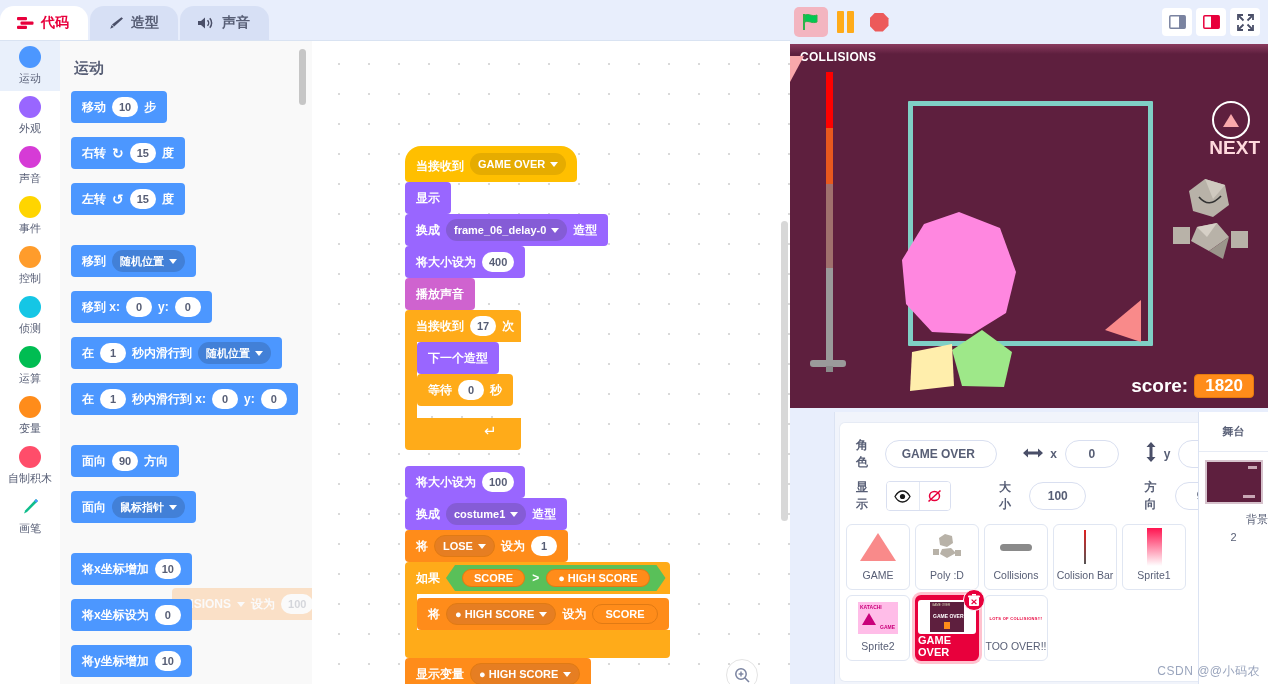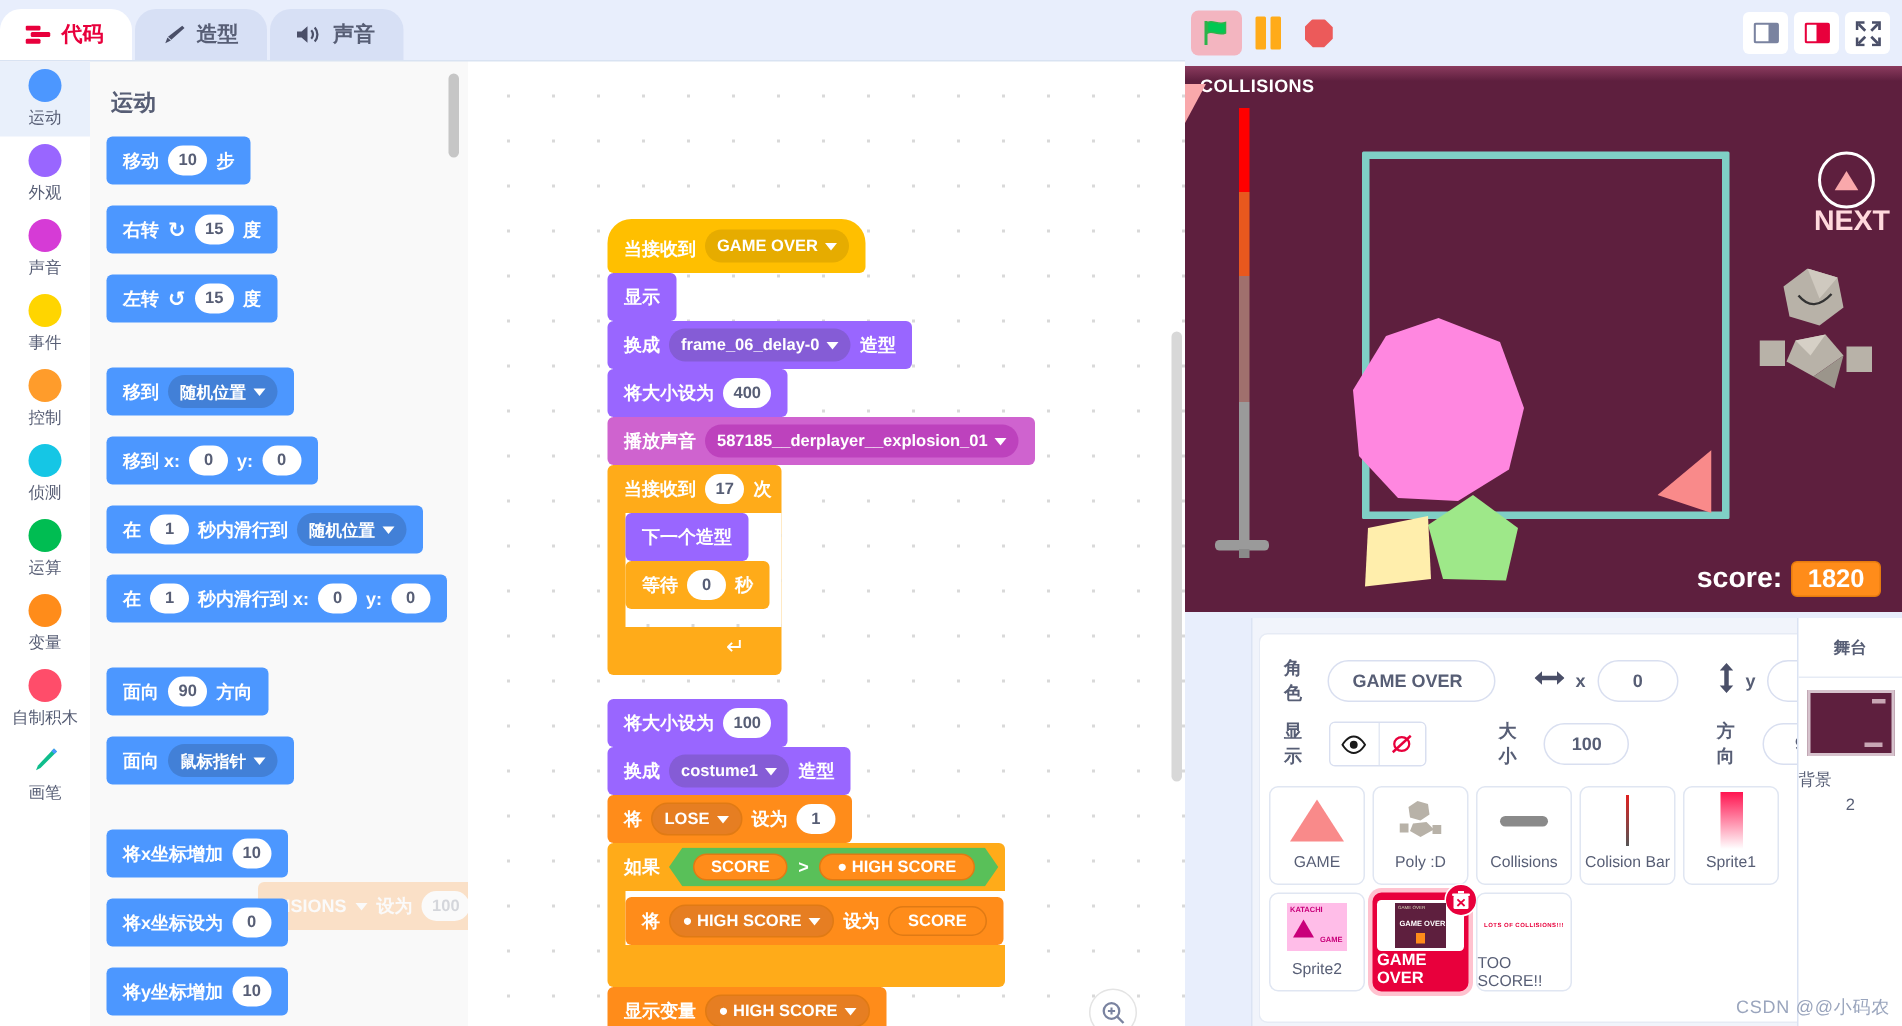--- a/index.html
+++ b/index.html
@@ -183,21 +183,21 @@
   
   .stagepane {
     position:absolute; left:1198px; top:412px; width:70px; height:272px;
     background:#fff; border-left:1px solid #dbe3f3;
   }
   .stagepane-title { text-align:center; font-size:11px; color:#575e75; font-weight:bold; padding-top:12px; }
   .stagepane-sep { height:1px; background:#e6ebf5; margin-top:12px; }
   .bgthumb { width:58px; height:44px; margin:8px auto 0; background:#5e1f3e; border:2px solid #d6c2cc; position:relative; }
   .bgthumb::before { content:""; position:absolute; right:4px; top:4px; width:9px;height:3px;background:#c8a6b4; }
   .bgthumb::after { content:""; position:absolute; right:6px; bottom:4px; width:12px;height:3px;background:#c8a6b4; }
-  .bglabel { text-align:left; font-size:11px; color:#575e75; margin-top:8px; }
+  .bglabel { text-align:right; font-size:11px; color:#575e75; margin-top:8px; }
   .bgcount { text-align:center; font-size:11px; color:#575e75; margin-top:4px; }
 
   .watermark { position:absolute; right:8px; bottom:4px; font-size:12px; color:#9aa5bd; letter-spacing:.5px; }
 </style>
 </head>
 <body>
 
 <div id="app">
 
   <div class="topbar">
@@ -405,24 +405,20 @@
       <span>造型</span>
     </div>
 
     <div class="blk looks" style="left:93px; top:205px;">
       <span>将大小设为</span>
       <span class="oval">400</span>
     </div>
 
     <div class="blk sound" style="left:93px; top:237px;">
       <span>播放声音</span>
-      <span class="drop sound">
-        <span>587185__derplayer__explosion_01</span>
-        <span class="caret"></span>
-      </span>
     </div>
 
     <div style="position:absolute; left:93px; top:269px; width:116px; height:140px; background:#ffab19; border-radius:4px;"></div>
     <div style="position:absolute; left:105px; top:301px; width:104px; height:76px; background:#fff;
                 background-image: radial-gradient(#d9d9d9 1px, transparent 1px); background-size:30px 30px;"></div>
     <div class="blk control" style="left:93px; top:269px; background:transparent;">
       <span>当接收到</span>
       <span class="oval">17</span>
       <span>次</span>
     </div>
@@ -732,21 +728,21 @@
               <div style="position:absolute;left:14px;bottom:3px;width:6px;height:7px;background:#ff8c1a;"></div>
             </div>
           </div>
           <div class="sname">GAME OVER</div>
         </div>
 
         <div class="scell">
           <div class="sthumb">
             <div style="font-size:4px;color:#e8003c;font-weight:bold;letter-spacing:.3px;">LOTS OF COLLISIONS!!!</div>
           </div>
-          <div class="sname">TOO SCORE!!</div>
+          <div class="sname">TOO OVER!!</div>
         </div>
 
       </div>
     </div>
   </div>
 
   <div class="stagepane">
     <div class="stagepane-title">舞台</div>
     <div class="stagepane-sep"></div>
     <div class="bgthumb"></div>

